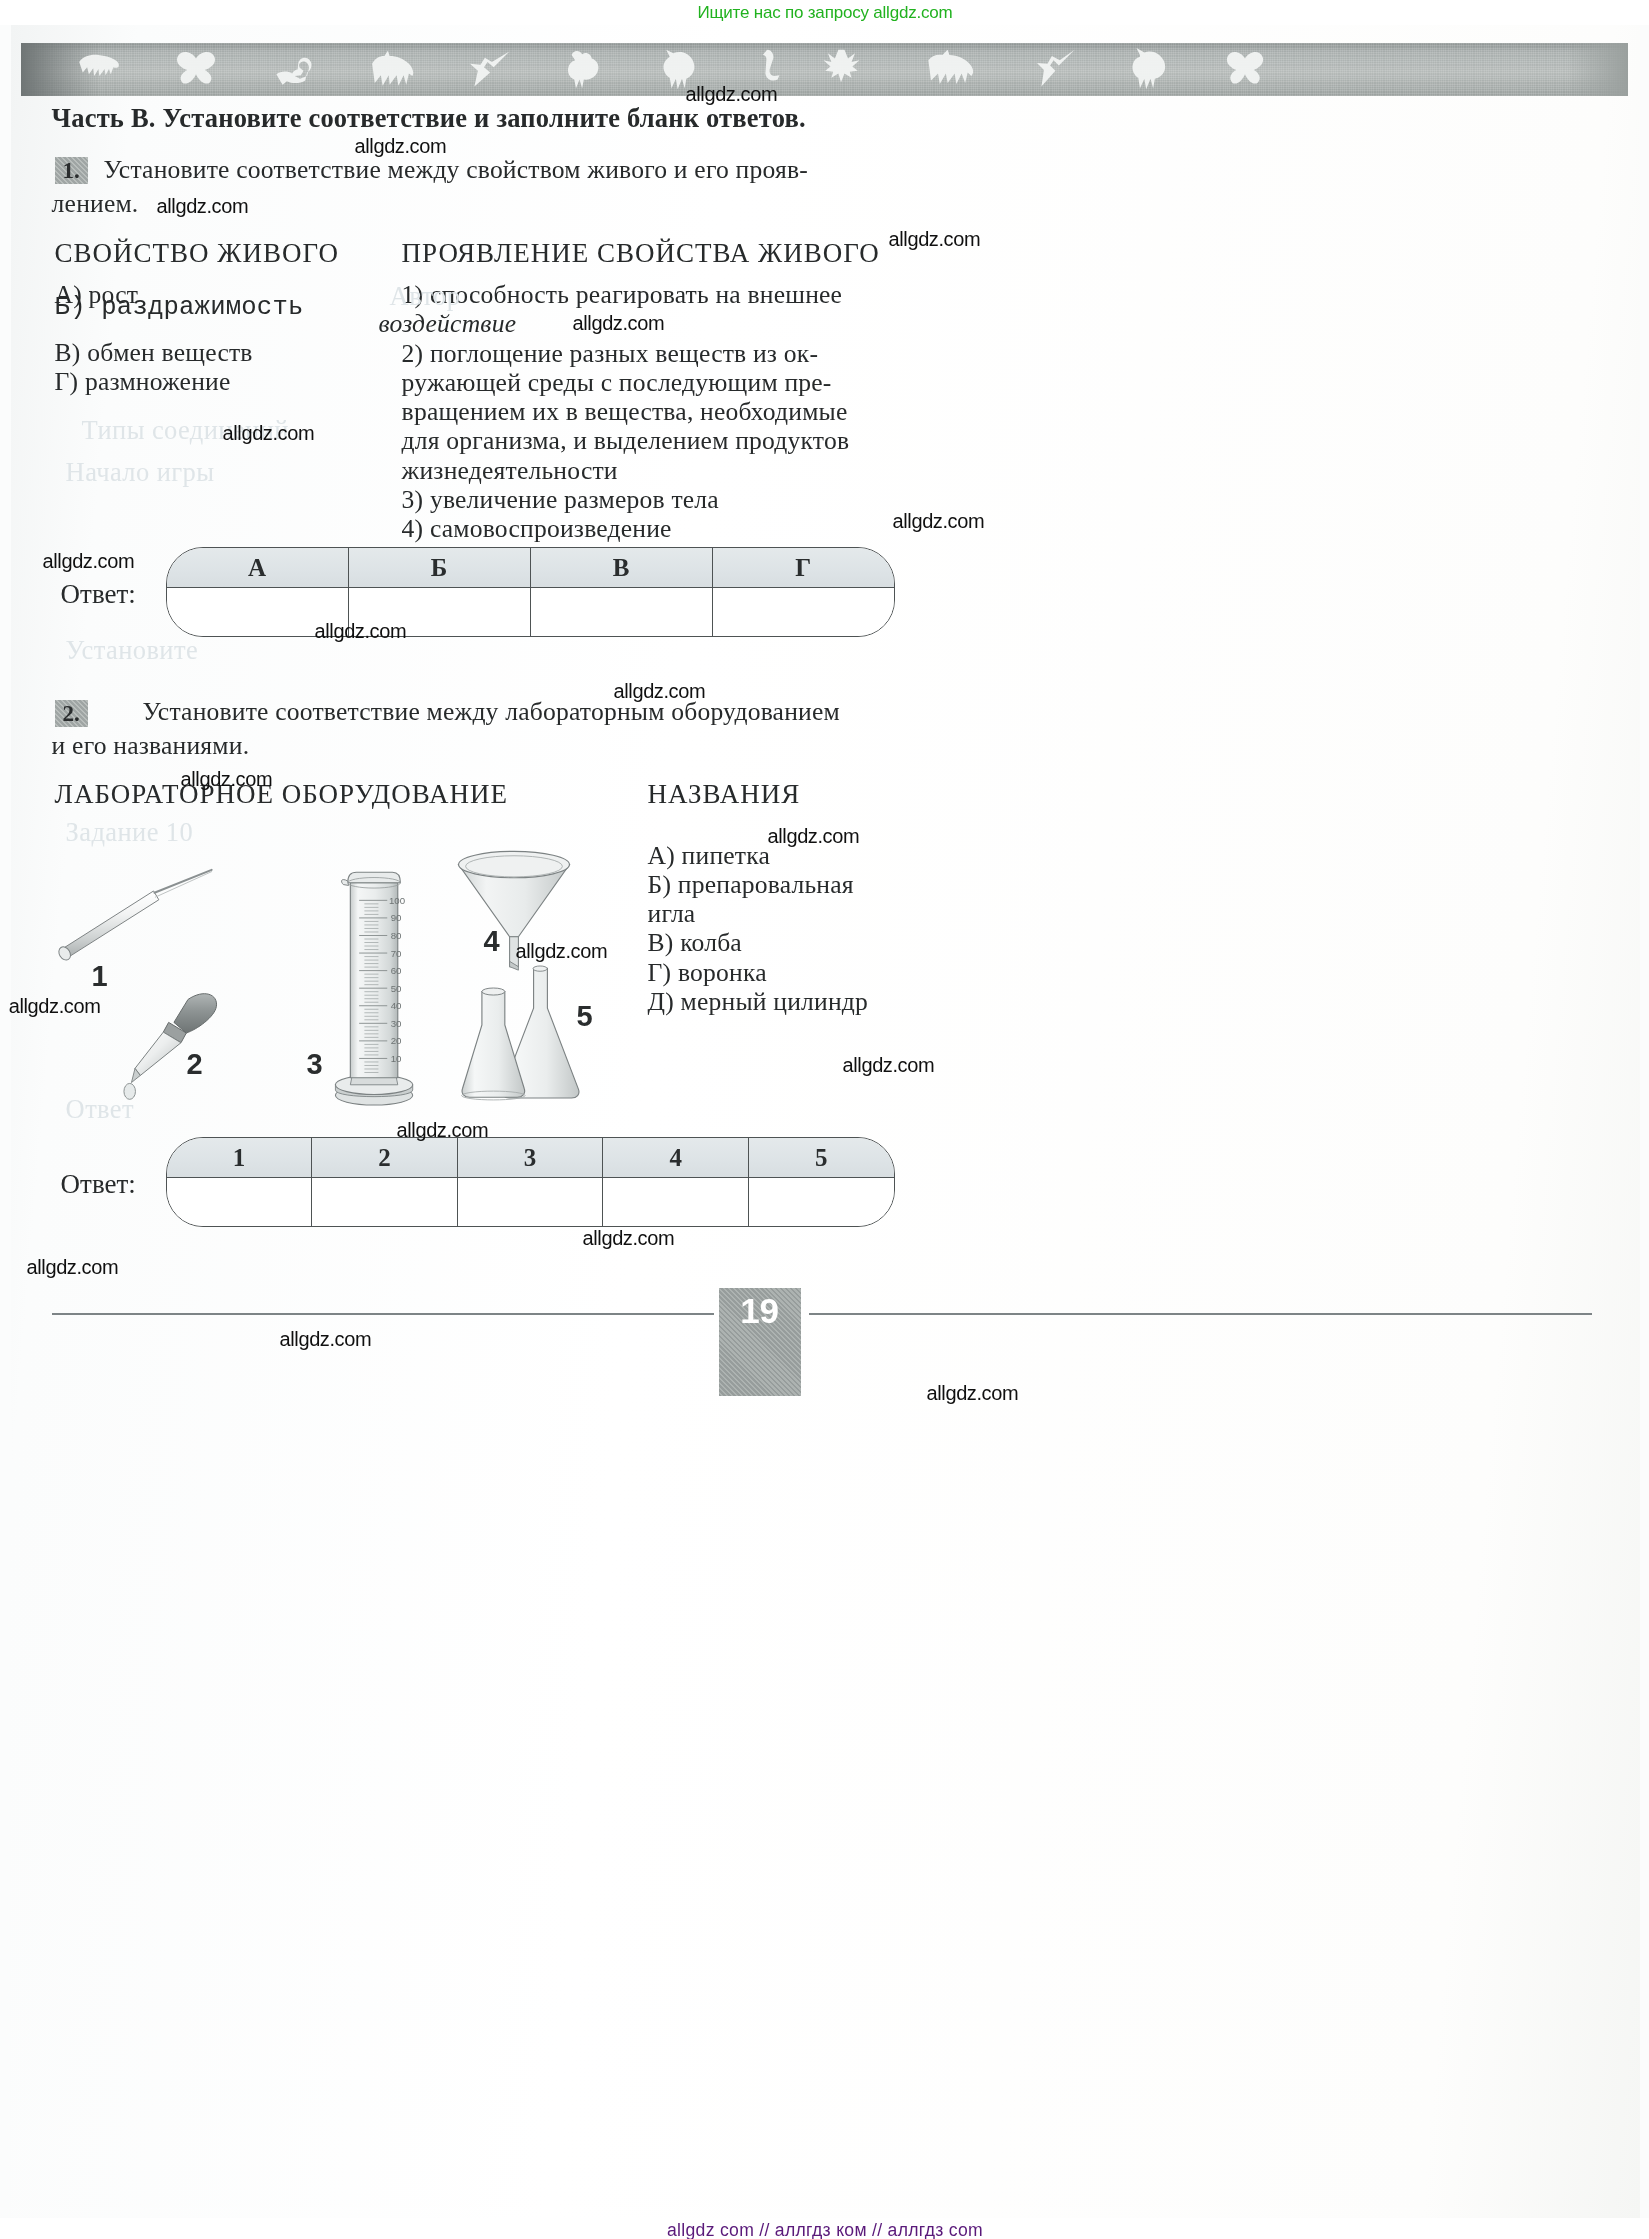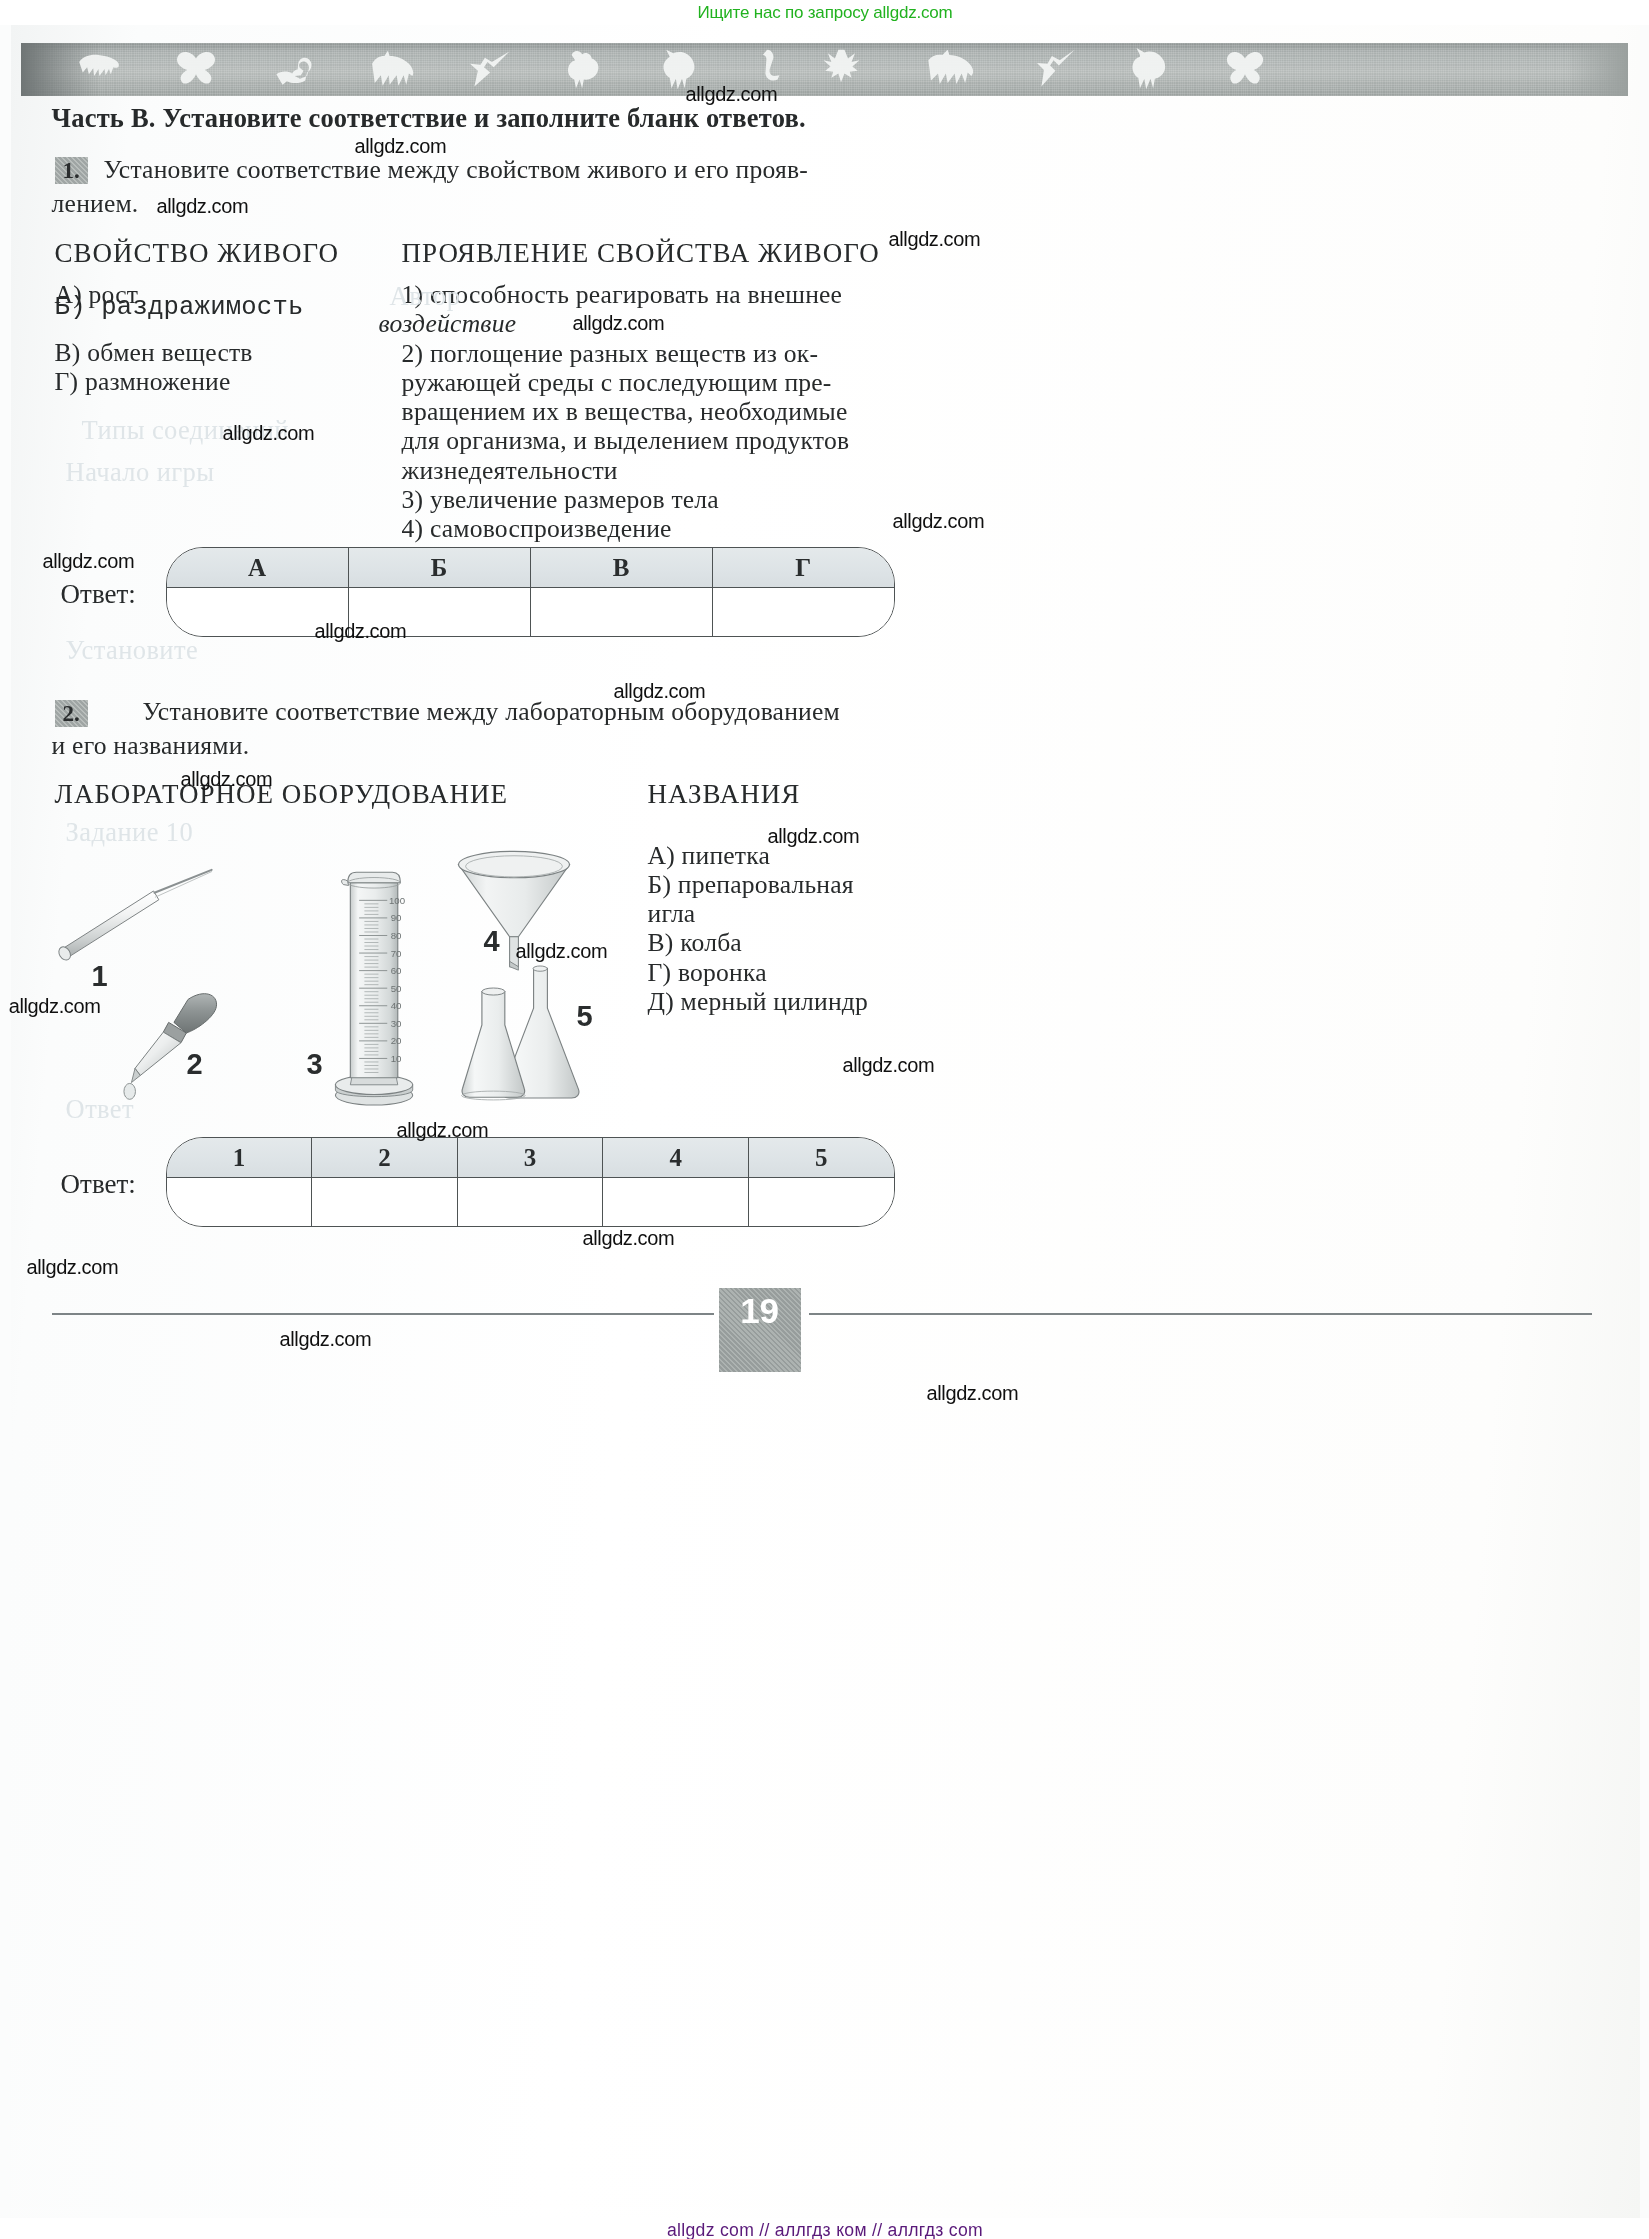--- a/index.html
+++ b/index.html
@@ -495,21 +495,21 @@
         <div class="ans-cell"></div>
       </div>
       <div class="ans-col">
         <div class="ans-head">5</div>
         <div class="ans-cell"></div>
       </div>
     </div>
 
     <div class="foot-rule" style="left:41px; top:1288px; width:662px;"></div>
     <div class="foot-rule" style="left:798px; top:1288px; width:783px;"></div>
-    <div class="page-num-box" style="left:708px; top:1263px; width:82px; height:84px;">
+    <div class="page-num-box" style="left:708px; top:1263px; width:82px; height:108px;">
       <span>19</span>
     </div>
 
     <div class="ghost" style="left:379px; top:256px;">Автор</div>
     <div class="ghost" style="left:71px; top:390px;">Типы соединений ..</div>
     <div class="ghost" style="left:55px; top:432px;">Начало игры</div>
     <div class="ghost" style="left:55px; top:610px;">Установите</div>
     <div class="ghost" style="left:55px; top:792px;">Задание 10</div>
     <div class="ghost" style="left:55px; top:1069px;">Ответ</div>
 

